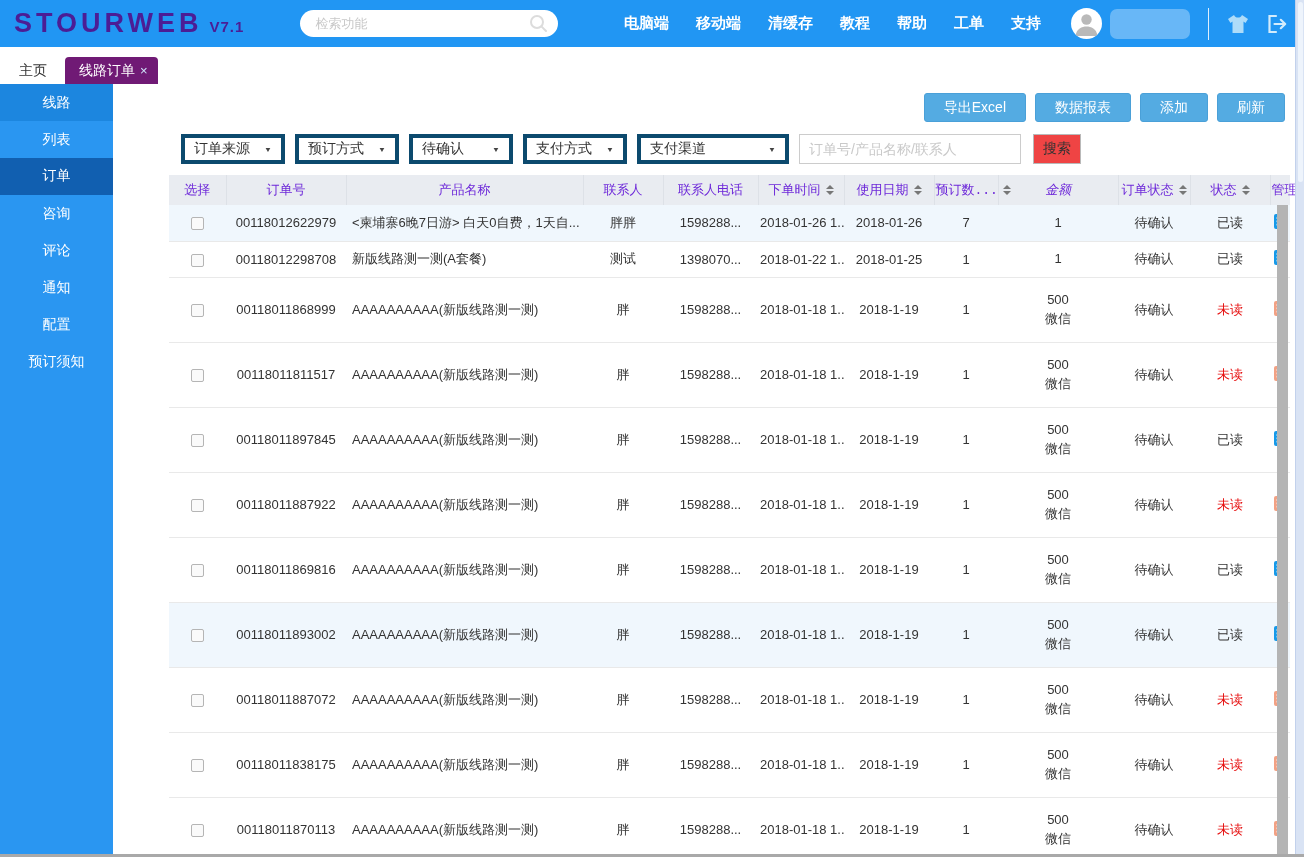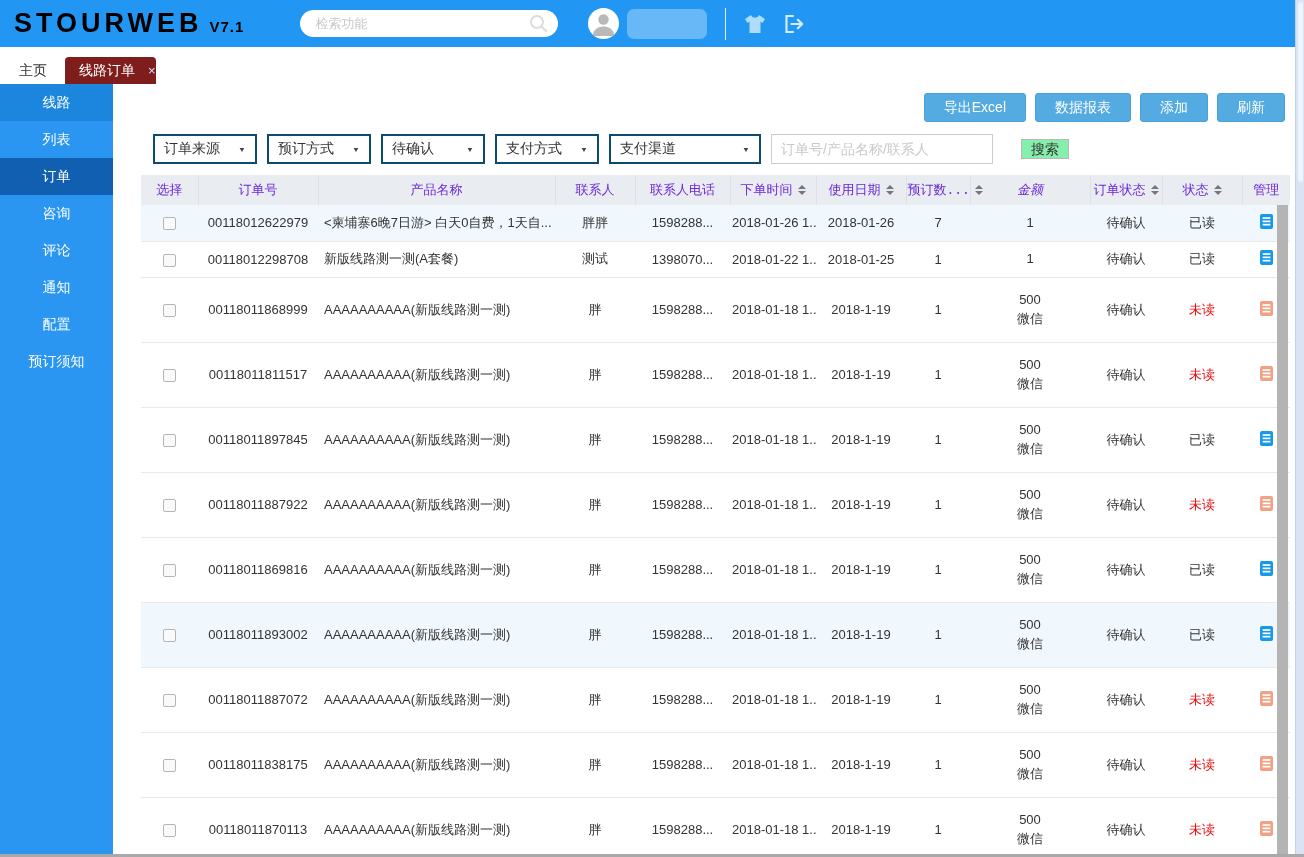--- a/index.html
+++ b/index.html
@@ -1,59 +1,59 @@
 <!DOCTYPE html>
 <html><head>
 <meta charset="utf-8">
 <style>
   html,body{margin:0;padding:0;width:1304px;height:857px;overflow:hidden;
     font-family:"Liberation Sans","DejaVu Sans",sans-serif;background:#fff;position:relative;}
   *{box-sizing:border-box;}
 
   
   .topbar{height:47px;background:#2196f3;display:flex;align-items:center;padding:0 16px 0 14px;position:relative;z-index:5;}
-  .logo{color:#000000;font-weight:bold;font-size:27px;letter-spacing:4px;white-space:nowrap;}
+  .logo{color:#4c1d95;font-weight:bold;font-size:27px;letter-spacing:4px;white-space:nowrap;}
   .logo .ver{font-size:15px;letter-spacing:1px;margin-left:7px;font-weight:bold;}
   .searchpill{margin-left:56px;width:258px;height:27px;background:#fff;border-radius:14px;display:flex;align-items:center;padding:0 10px 0 13px;}
   .searchpill input{flex:1;border:none;outline:none;font-size:13px;color:#be185d;background:transparent;}
   .searchpill input::placeholder{color:#c8c8c8;}
   .topmenu{margin-left:auto;display:flex;gap:27px;align-items:center;}
   .topmenu .mi{color:#fff;font-size:15px;font-weight:bold;cursor:pointer;white-space:nowrap;}
   .avatar{width:31px;height:31px;border-radius:50%;background:#fff;margin-left:30px;overflow:hidden;flex:none;}
   .redacted{width:80px;height:30px;border-radius:7px;background:rgba(255,255,255,.32);margin-left:8px;flex:none;}
   .vdiv{width:1px;height:32px;background:rgba(255,255,255,.85);margin:0 18px;flex:none;}
   .hicon{flex:none;margin-left:0;display:flex;align-items:center;cursor:pointer;}
   .hicon + .hicon{margin-left:18px;}
 
   
   .tabbar{height:37px;background:#fff;display:flex;align-items:flex-end;padding-left:6px;gap:5px;}
   .tab{height:27px;display:flex;align-items:center;padding:0 13px;font-size:14px;color:#333;cursor:pointer;justify-content:flex-end;}
-  .tab.active{background:#7f1d1d;color:#fff;border-radius:4px 4px 0 0;gap:13px;padding:0 0 0 14px;}
+  .tab.active{background:#701a75;color:#fff;border-radius:4px 4px 0 0;gap:5px;padding:0 10px 0 14px;}
   .tab .close{font-size:13px;color:#cfe7fb;line-height:1;}
 
   
-  .layout{display:flex;height:773px;}
+  .layout{display:flex;height:773px;gap:28px;}
   aside{width:113px;background:#2a96f1;flex:none;}
   .side-item{height:37px;line-height:37px;text-align:center;color:#fff;font-size:14px;cursor:pointer;}
   .side-item.group{background:#1c86df;}
-  .side-item.active{background:#115fb0;}
+  .side-item.active{background:#115fb0;font-family:Liberation Mono, monospace;}
   main{flex:1;background:#fff;position:relative;min-width:0;padding-left:28px;}
 
   
   .toolbar{display:flex;justify-content:flex-end;gap:9px;padding:9px 19px 5px 12px;}
   .tb-btn{background:#54abe2;border:1px solid #4aa0d8;color:#fff;font-size:14px;height:29px;padding:0 19px;border-radius:3px;cursor:pointer;font-family:inherit;}
 
   
   .filters{display:flex;align-items:center;gap:10px;padding:7px 12px 11px 12px;}
-  .select{width:104px;height:30px;border:2px solid #0c4a6e;background:#fff;display:flex;align-items:center;justify-content:space-between;padding:0 9px;font-size:14px;color:#333;cursor:pointer;}
+  .select{width:104px;height:30px;border:4px solid #0c4a6e;background:#fff;display:flex;align-items:center;justify-content:space-between;padding:0 9px;font-size:14px;color:#333;cursor:pointer;}
   .select.wide{width:152px;}
   .caret{font-size:8px;color:#444;transform:scaleY(.85);}
   .f-input{width:222px;height:30px;border:1px solid #ccc;padding:0 9px;font-size:14px;color:#333;outline:none;}
   .f-input::placeholder{color:#c9c9c9;}
-  .search-btn{width:48px;height:20px;border:1px solid #b9b9b9;background:#86efac;font-size:14px;color:#333;cursor:pointer;font-family:inherit;margin-left:18px;}
+  .search-btn{width:48px;height:30px;border:1px solid #b9b9b9;background:#ef4444;font-size:14px;color:#333;cursor:pointer;font-family:inherit;margin-left:2px;}
 
   
   .tablewrap{position:relative;}
   table{width:calc(100% - 14px);border-collapse:collapse;table-layout:fixed;}
   thead th{background:#e9ecf1;height:30px;font-weight:normal;color:#6d28d9;font-size:13px;border-left:1px solid #dde1e7;white-space:nowrap;}
   thead th:first-child{border-left:none;}
   th .hwrap{display:inline-flex;align-items:center;gap:5px;justify-content:center;}
   .sort{display:inline-flex;flex-direction:column;gap:2px;cursor:pointer;}
   .sort i{display:block;width:0;height:0;border-left:4px solid transparent;border-right:4px solid transparent;}
   .sort .s-up{border-bottom:4px solid #777;}
@@ -90,20 +90,29 @@
   </div>
   <div class="searchpill">
     <input type="text" placeholder="检索功能" style="">
     <span style="display:flex">
       <svg width="19" height="19" viewBox="0 0 19 19">
           <circle cx="8" cy="8" r="6" fill="none" stroke="#dcdcdc" stroke-width="2"></circle>
           <line x1="12.4" y1="12.4" x2="17" y2="17" stroke="#dcdcdc" stroke-width="2" stroke-linecap="round"></line>
         </svg>
     </span>
   </div>
+  <nav class="topmenu" id="topmenu">
+      <span class="mi">电脑端</span>
+      <span class="mi">移动端</span>
+      <span class="mi">清缓存</span>
+      <span class="mi">教程</span>
+      <span class="mi">帮助</span>
+      <span class="mi">工单</span>
+      <span class="mi">支持</span>
+    </nav>
   <div class="avatar">
     <svg width="31" height="31" viewBox="0 0 31 31">
         <circle cx="15.5" cy="11.5" r="5.2" fill="#b9b9b9"></circle>
         <path d="M4.5 28 C5.5 20.5 11 18.5 15.5 18.5 C20 18.5 25.5 20.5 26.5 28 Z" fill="#b9b9b9"></path>
       </svg>
   </div>
   <div class="redacted"></div>
   <div class="vdiv"></div>
   <span class="hicon">
     <svg width="22" height="20" viewBox="0 0 22 20">

